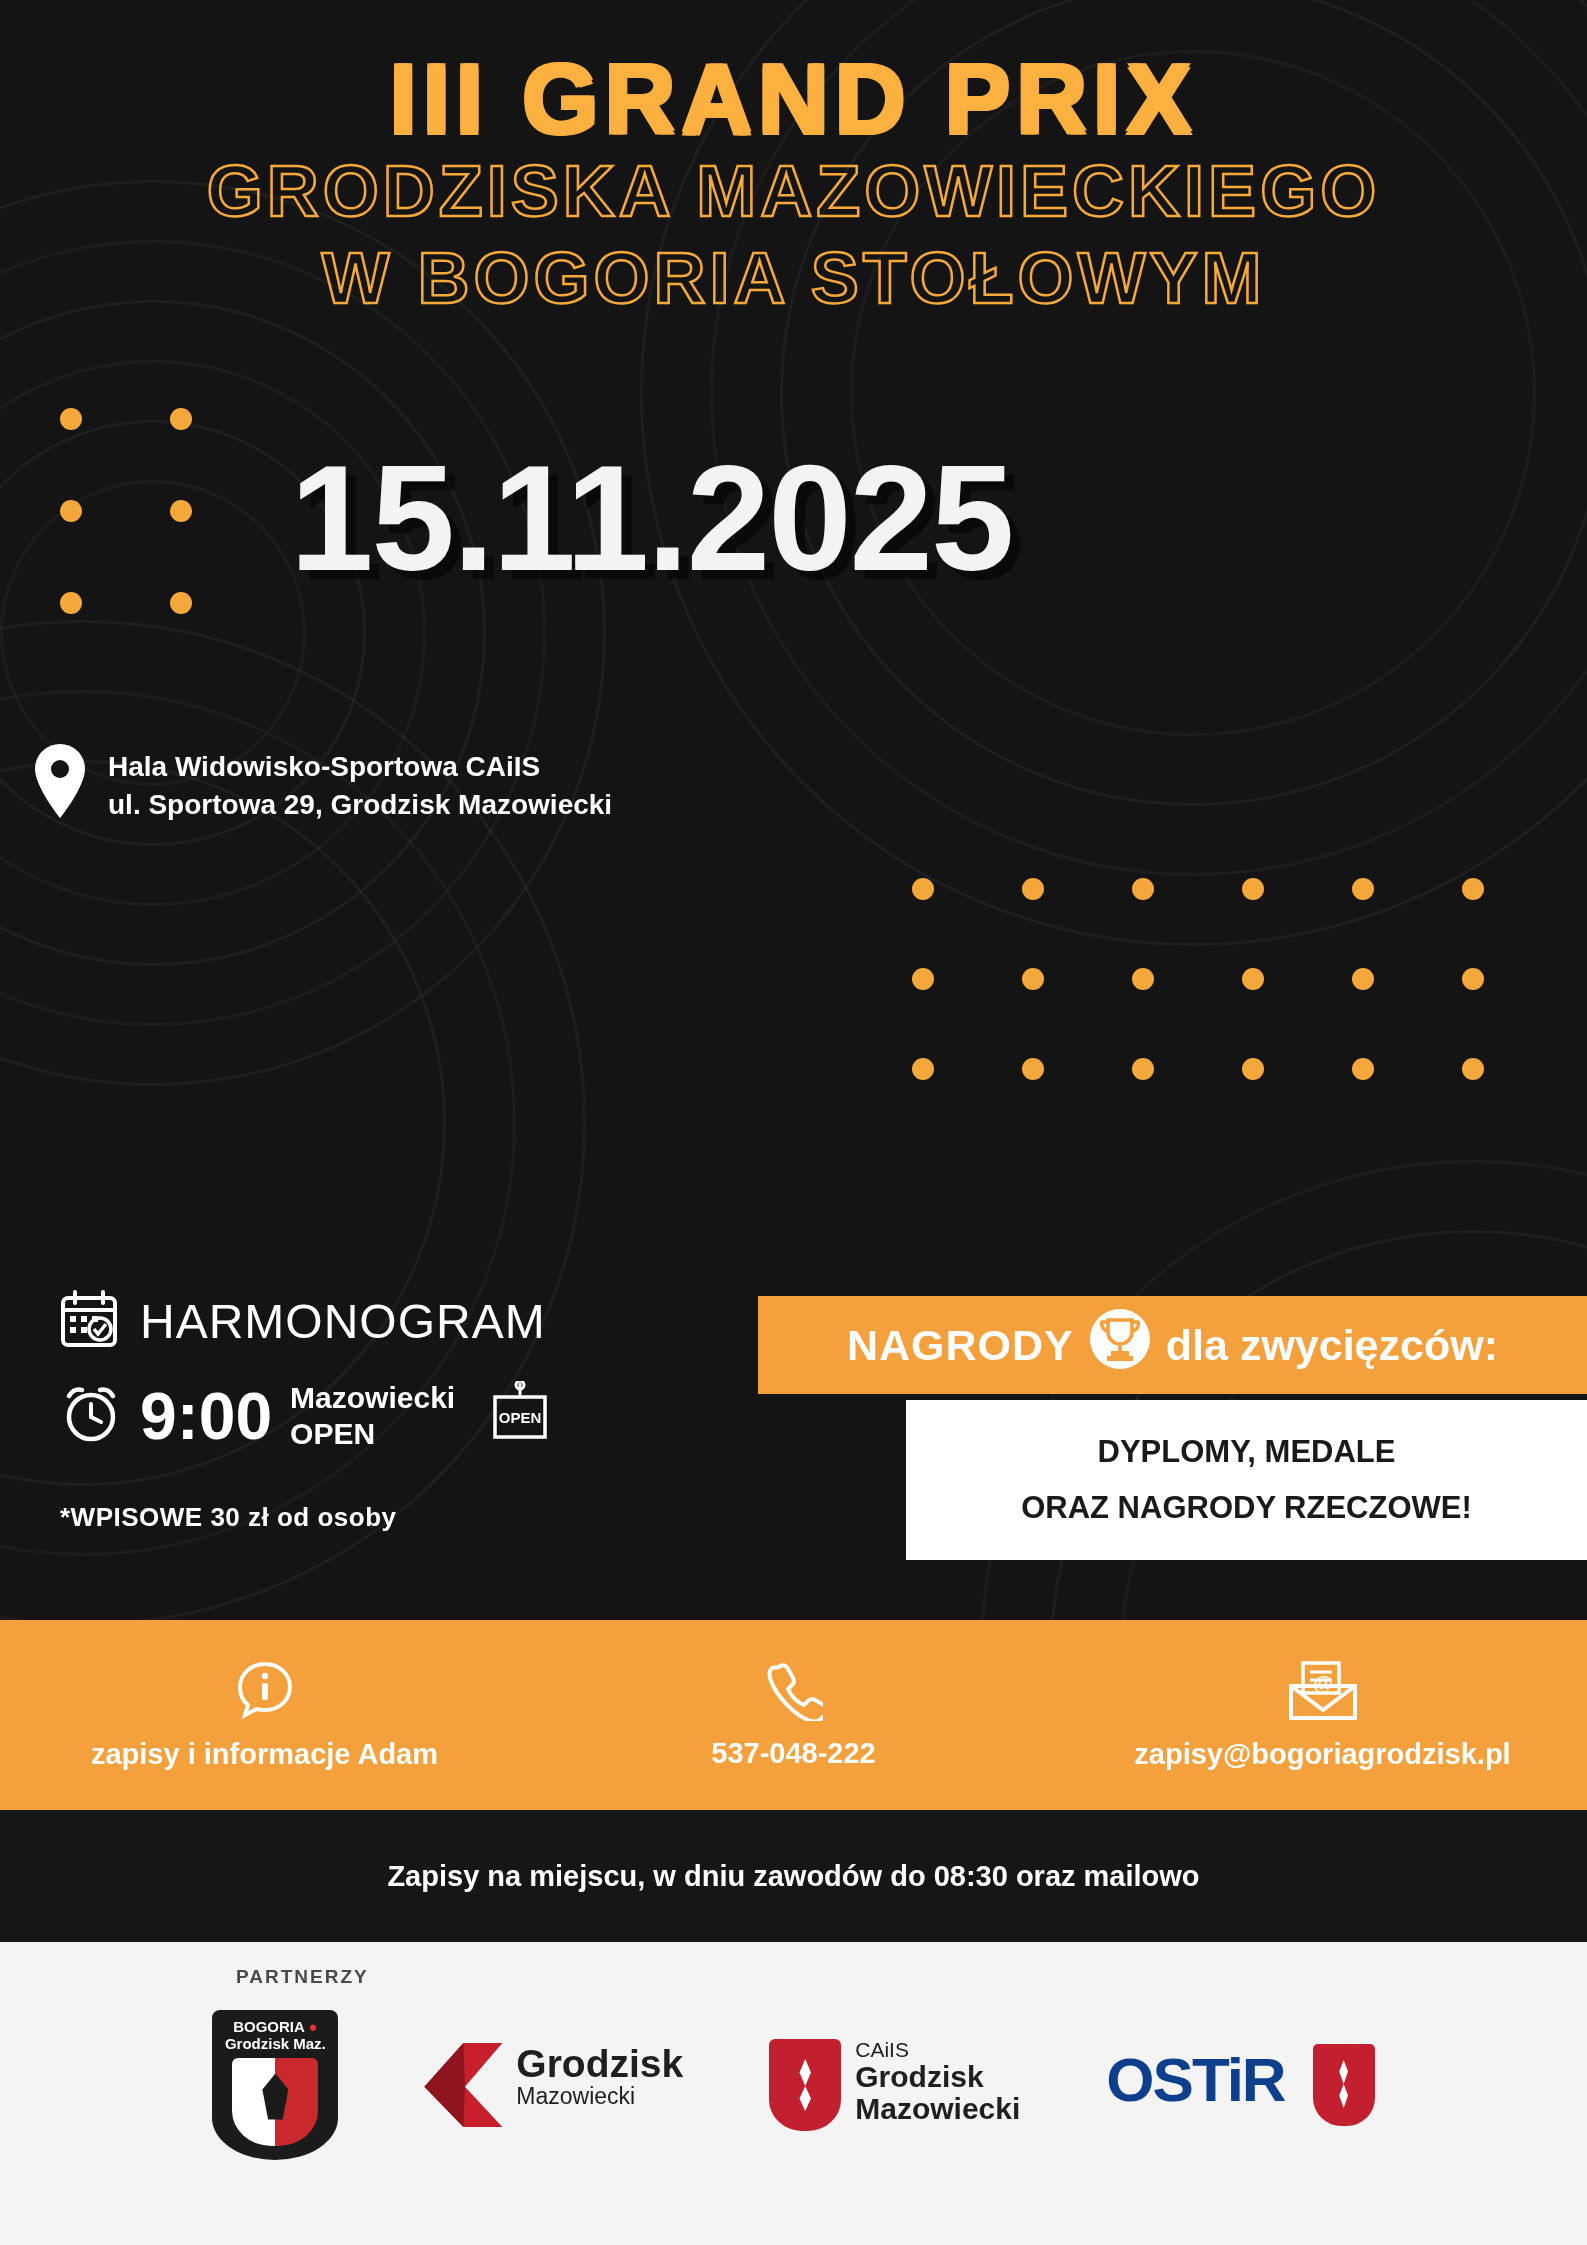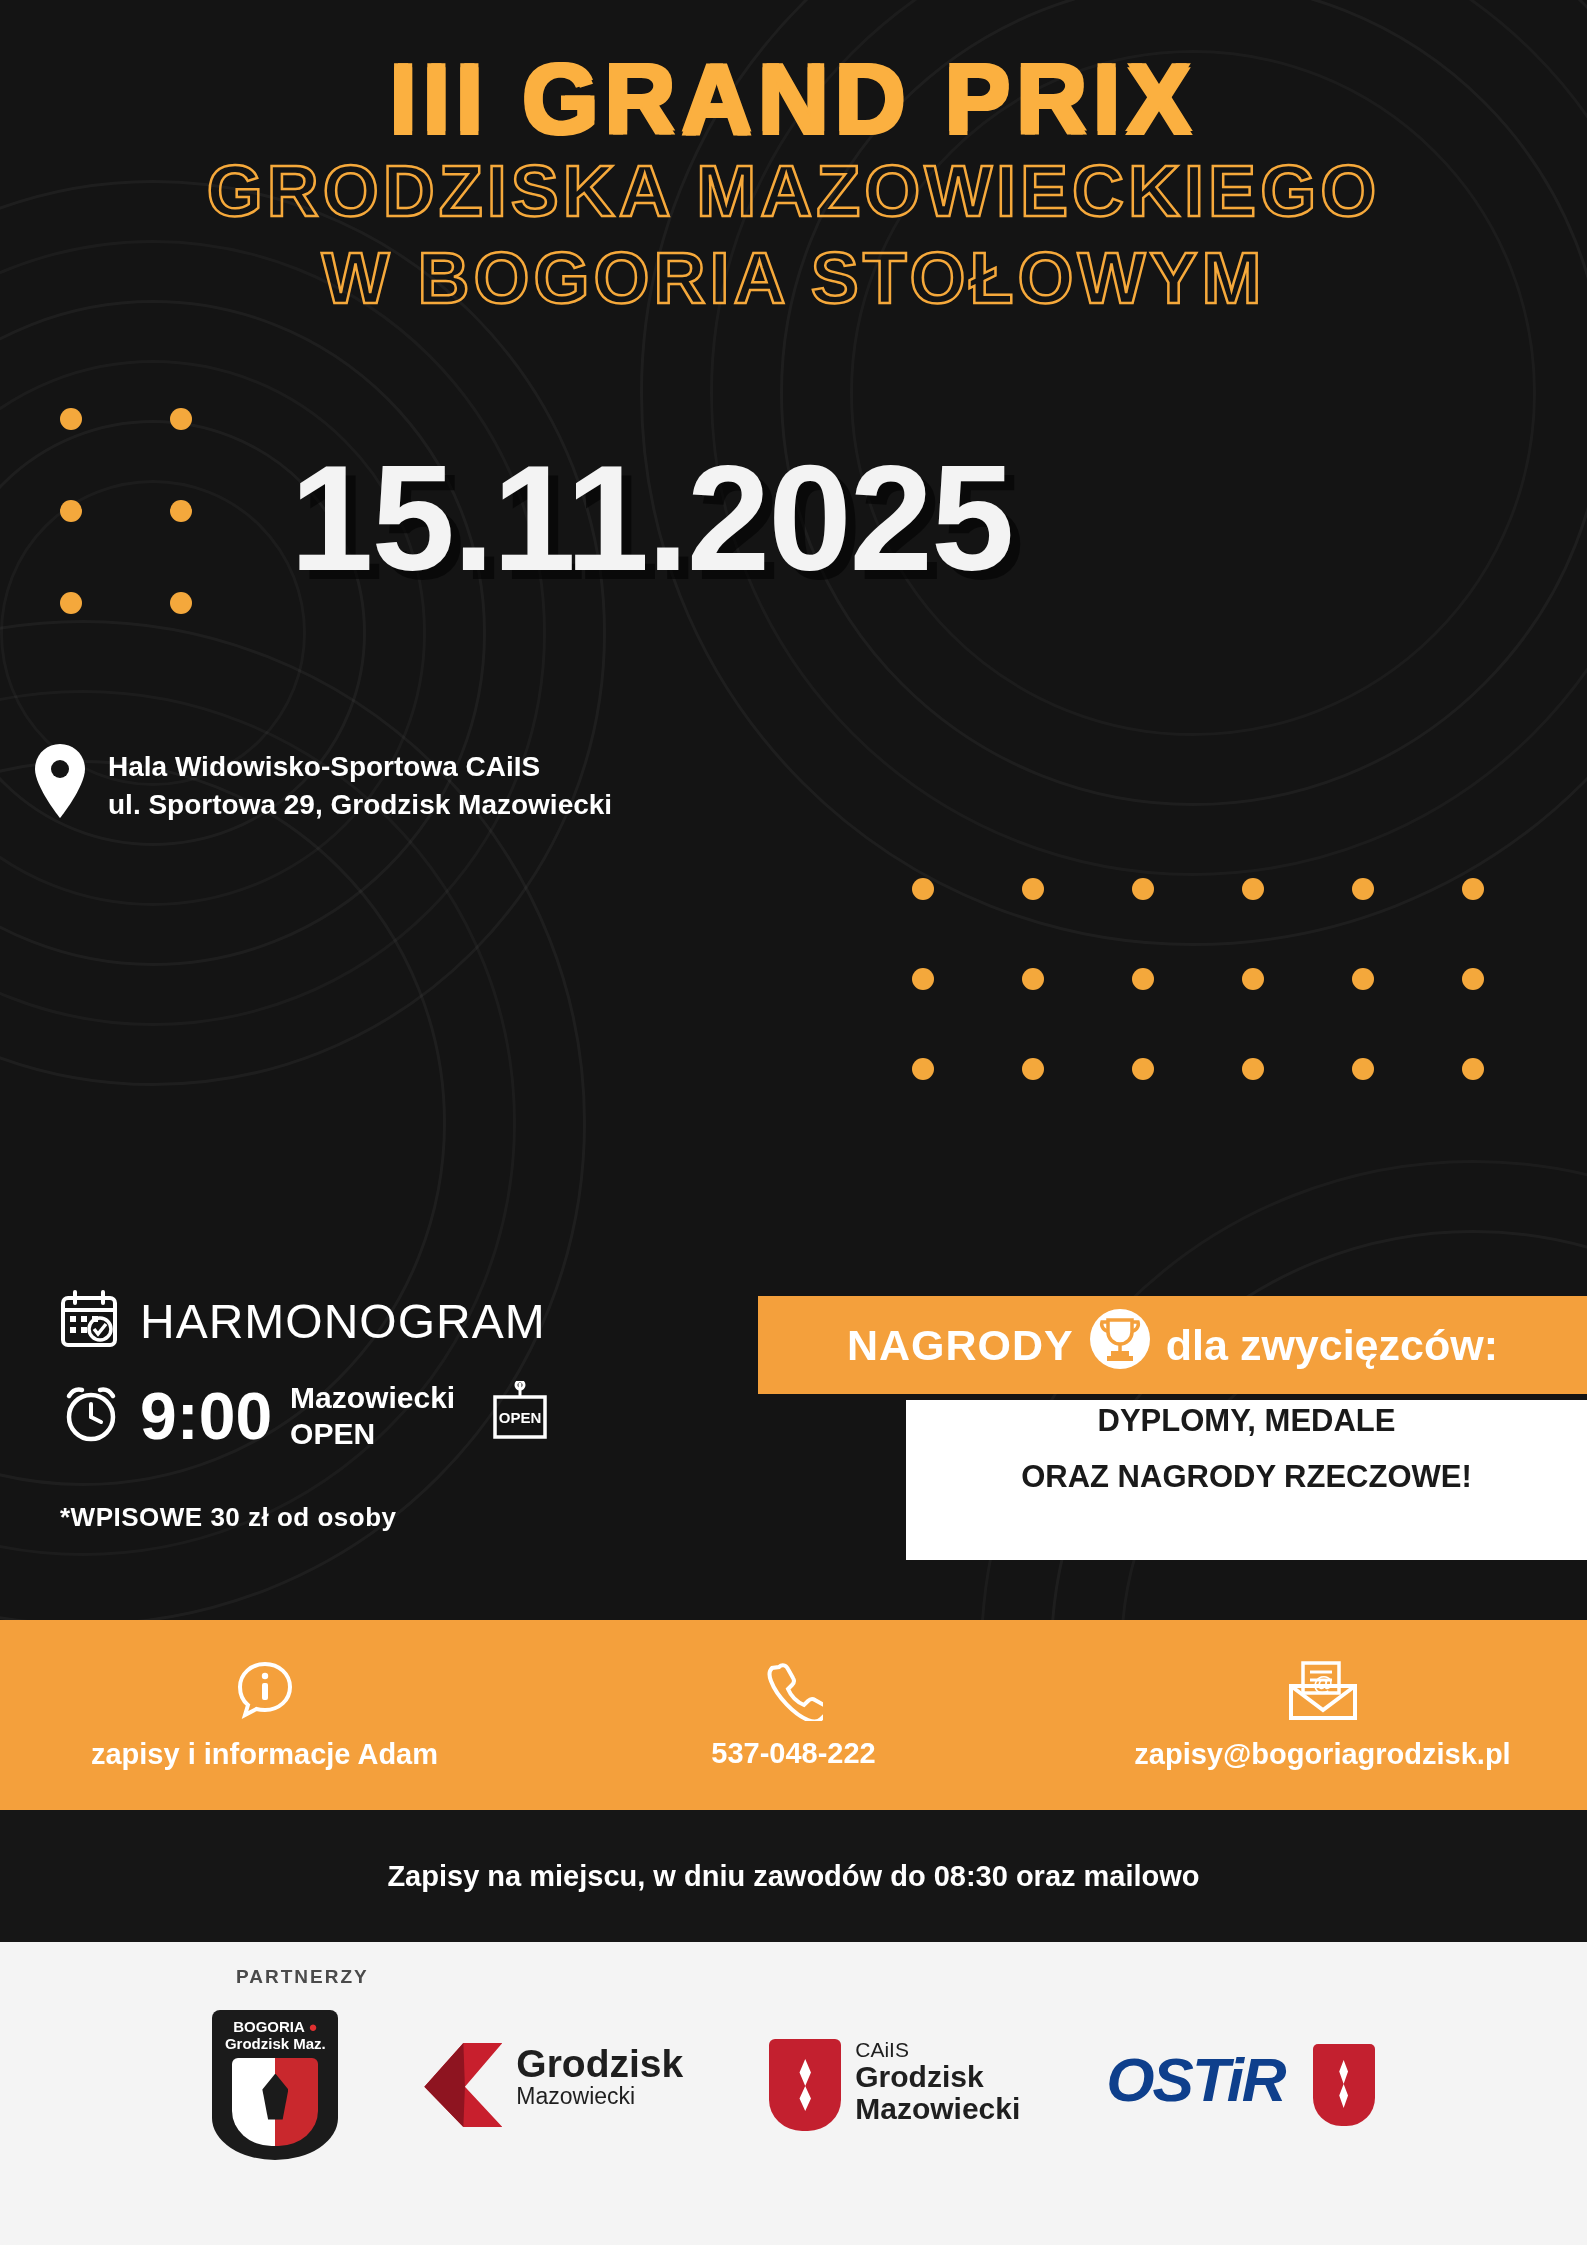--- a/index.html
+++ b/index.html
@@ -204,21 +204,21 @@
   .nagrody-box {
     position: absolute;
     top: 1400px;
     left: 906px;
     width: 681px;
     height: 160px;
     background: #ffffff;
     display: flex;
     flex-direction: column;
     align-items: center;
-    justify-content: flex-start;
+    justify-content: center;
     z-index: 6;
     gap: 14px;
   }
   .nagrody-box div {
     color: #1a1a1a;
     font-size: 31px;
     font-weight: bold;
     line-height: 1.35;
     text-align: center;
   }
@@ -399,21 +399,20 @@
   }
   .gmina-l1 { font-size: 21px; color: #1f1f1f; }
   .gmina-l2 { font-size: 30px; font-weight: bold; color: #1f1f1f; }
   .gmina-l3 { font-size: 30px; font-weight: bold; color: #1f1f1f; }
 
   .ostir {
     font-size: 62px;
     font-weight: bold;
     color: #0e3f8c;
     letter-spacing: -2px;
-    font-style: italic;
   }
   .ostir-shield {
     width: 62px;
     height: 82px;
     background: #c3202f;
     border-radius: 5px 5px 46% 46% / 5px 5px 34% 34%;
     position: relative;
     margin-left: 14px;
   }
   .ostir-shield::after {

